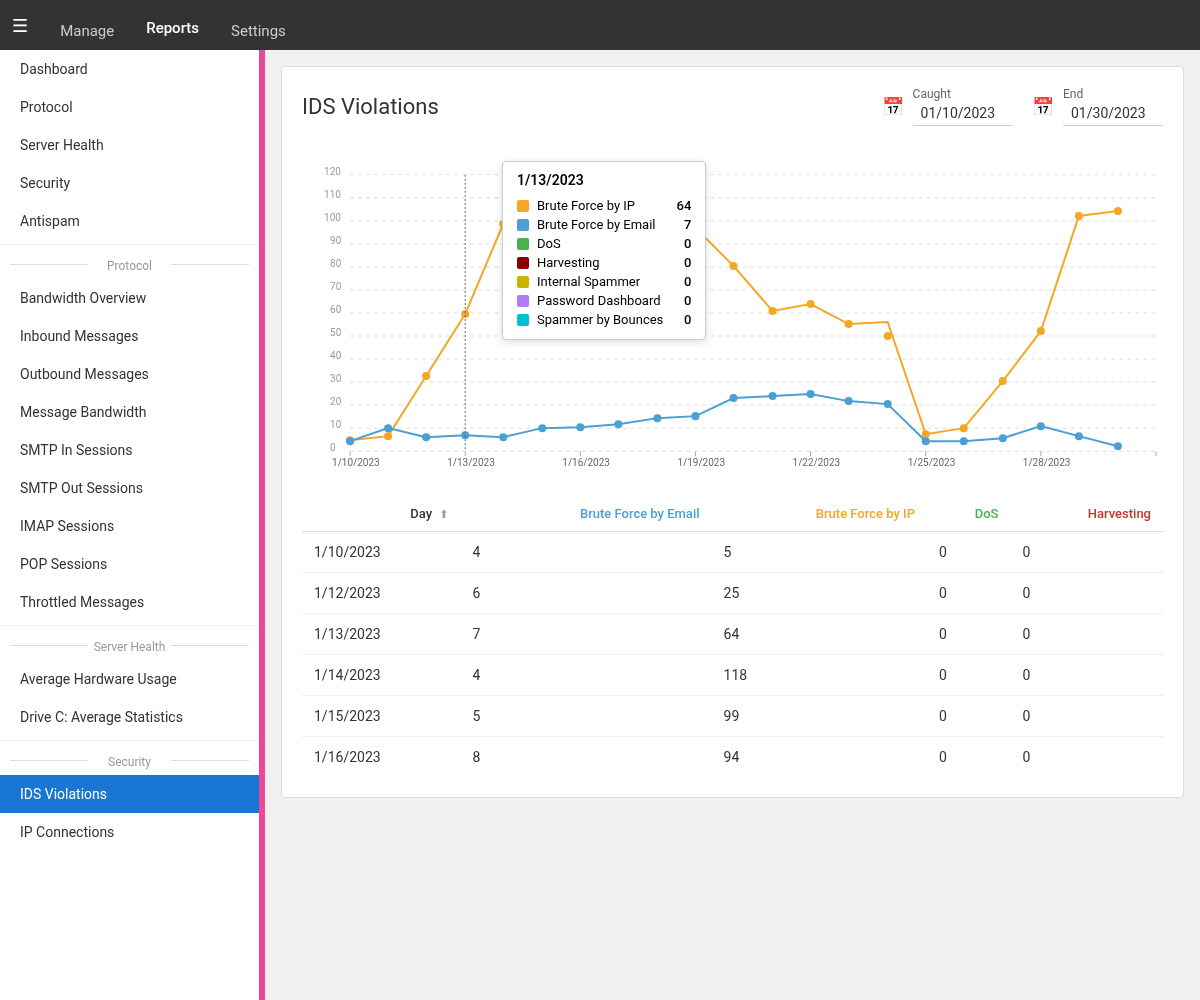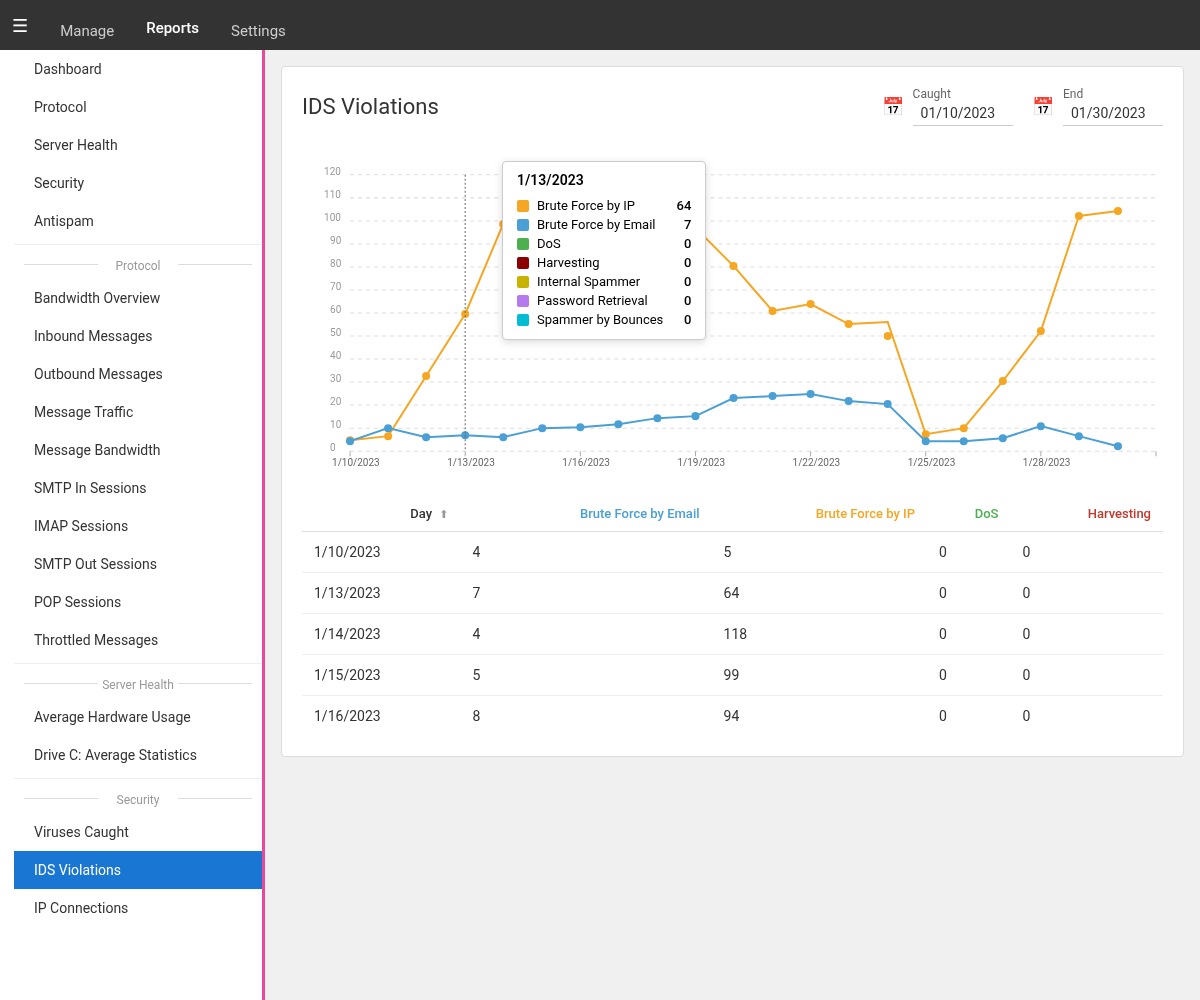--- a/index.html
+++ b/index.html
@@ -19,24 +19,23 @@
     .nav-item { padding: 0 16px; height: 100%; display: flex; align-items: center; color: #ccc; cursor: pointer; font-size: 15px; margin-top: 11px; }
     .nav-item.active { color: #fff; border-bottom: 5px solid #8b5cf6; font-weight: 500; }
 
     
     .layout { display: flex; flex: 1; overflow: hidden; }
 
     
     .sidebar {
       width: 265px;
       background: #fff;
-      border-right: 3px solid #ec4899;
+      border-right: 6px solid #ec4899;
       overflow-y: auto;
       flex-shrink: 0;
-      padding-left: 14px;
     }
     .sidebar-item {
       padding: 11px 20px;
       cursor: pointer;
       color: #333;
       font-size: 14px;
     }
     .sidebar-item.active { background: #1976d2; color: #fff; }
     .sidebar-section-label {
       padding: 10px 20px 6px;
@@ -146,38 +145,36 @@
         <div class="sidebar-item">Server Health</div>
         <div class="sidebar-item">Security</div>
         <div class="sidebar-item">Antispam</div>
       </div>
     <hr class="sidebar-divider">
     <div class="sidebar-section-label">Protocol</div>
     <div id="sidebar-protocol-items">
         <div class="sidebar-item">Bandwidth Overview</div>
         <div class="sidebar-item">Inbound Messages</div>
         <div class="sidebar-item">Outbound Messages</div>
-        <div class="sidebar-item">Message Traffic</div>
         <div class="sidebar-item">Message Bandwidth</div>
         <div class="sidebar-item">SMTP In Sessions</div>
+        <div class="sidebar-item">SMTP Out Sessions</div>
         <div class="sidebar-item">IMAP Sessions</div>
-        <div class="sidebar-item">SMTP Out Sessions</div>
         <div class="sidebar-item">POP Sessions</div>
         <div class="sidebar-item">Throttled Messages</div>
       </div>
     <hr class="sidebar-divider">
     <div class="sidebar-section-label">Server Health</div>
     <div id="sidebar-server-health-items">
         <div class="sidebar-item">Average Hardware Usage</div>
         <div class="sidebar-item">Drive C: Average Statistics</div>
       </div>
     <hr class="sidebar-divider">
     <div class="sidebar-section-label">Security</div>
     <div id="sidebar-security-items">
-        <div class="sidebar-item">Viruses Caught</div>
         <div class="sidebar-item active">IDS Violations</div>
         <div class="sidebar-item">IP Connections</div>
       </div>
   </aside>
 
   <main class="main">
     <div class="content-card">
 
       <div class="card-header">
         <h1 class="card-title">IDS Violations</h1>
@@ -322,21 +319,21 @@
     <span class="tooltip-label">Harvesting</span>
     <span class="tooltip-value">0</span>
   </div>
               <div class="tooltip-row">
     <span class="tooltip-swatch" style="background:#c8b400;"></span>
     <span class="tooltip-label">Internal Spammer</span>
     <span class="tooltip-value">0</span>
   </div>
               <div class="tooltip-row">
     <span class="tooltip-swatch" style="background:#b57bee;"></span>
-    <span class="tooltip-label">Password Retrieval</span>
+    <span class="tooltip-label">Password Dashboard</span>
     <span class="tooltip-value">0</span>
   </div>
               <div class="tooltip-row">
     <span class="tooltip-swatch" style="background:#00bcd4;"></span>
     <span class="tooltip-label">Spammer by Bounces</span>
     <span class="tooltip-value">0</span>
   </div>
             </div>
         </div>
       </div>
@@ -353,20 +350,27 @@
         </thead>
         <tbody id="table-body">
             <tr>
     <td class="col-day">1/10/2023</td>
     <td>4</td>
     <td>5</td>
     <td>0</td>
     <td>0</td>
   </tr>
             <tr>
+    <td class="col-day">1/12/2023</td>
+    <td>6</td>
+    <td>25</td>
+    <td>0</td>
+    <td>0</td>
+  </tr>
+            <tr>
     <td class="col-day">1/13/2023</td>
     <td>7</td>
     <td>64</td>
     <td>0</td>
     <td>0</td>
   </tr>
             <tr>
     <td class="col-day">1/14/2023</td>
     <td>4</td>
     <td>118</td>

